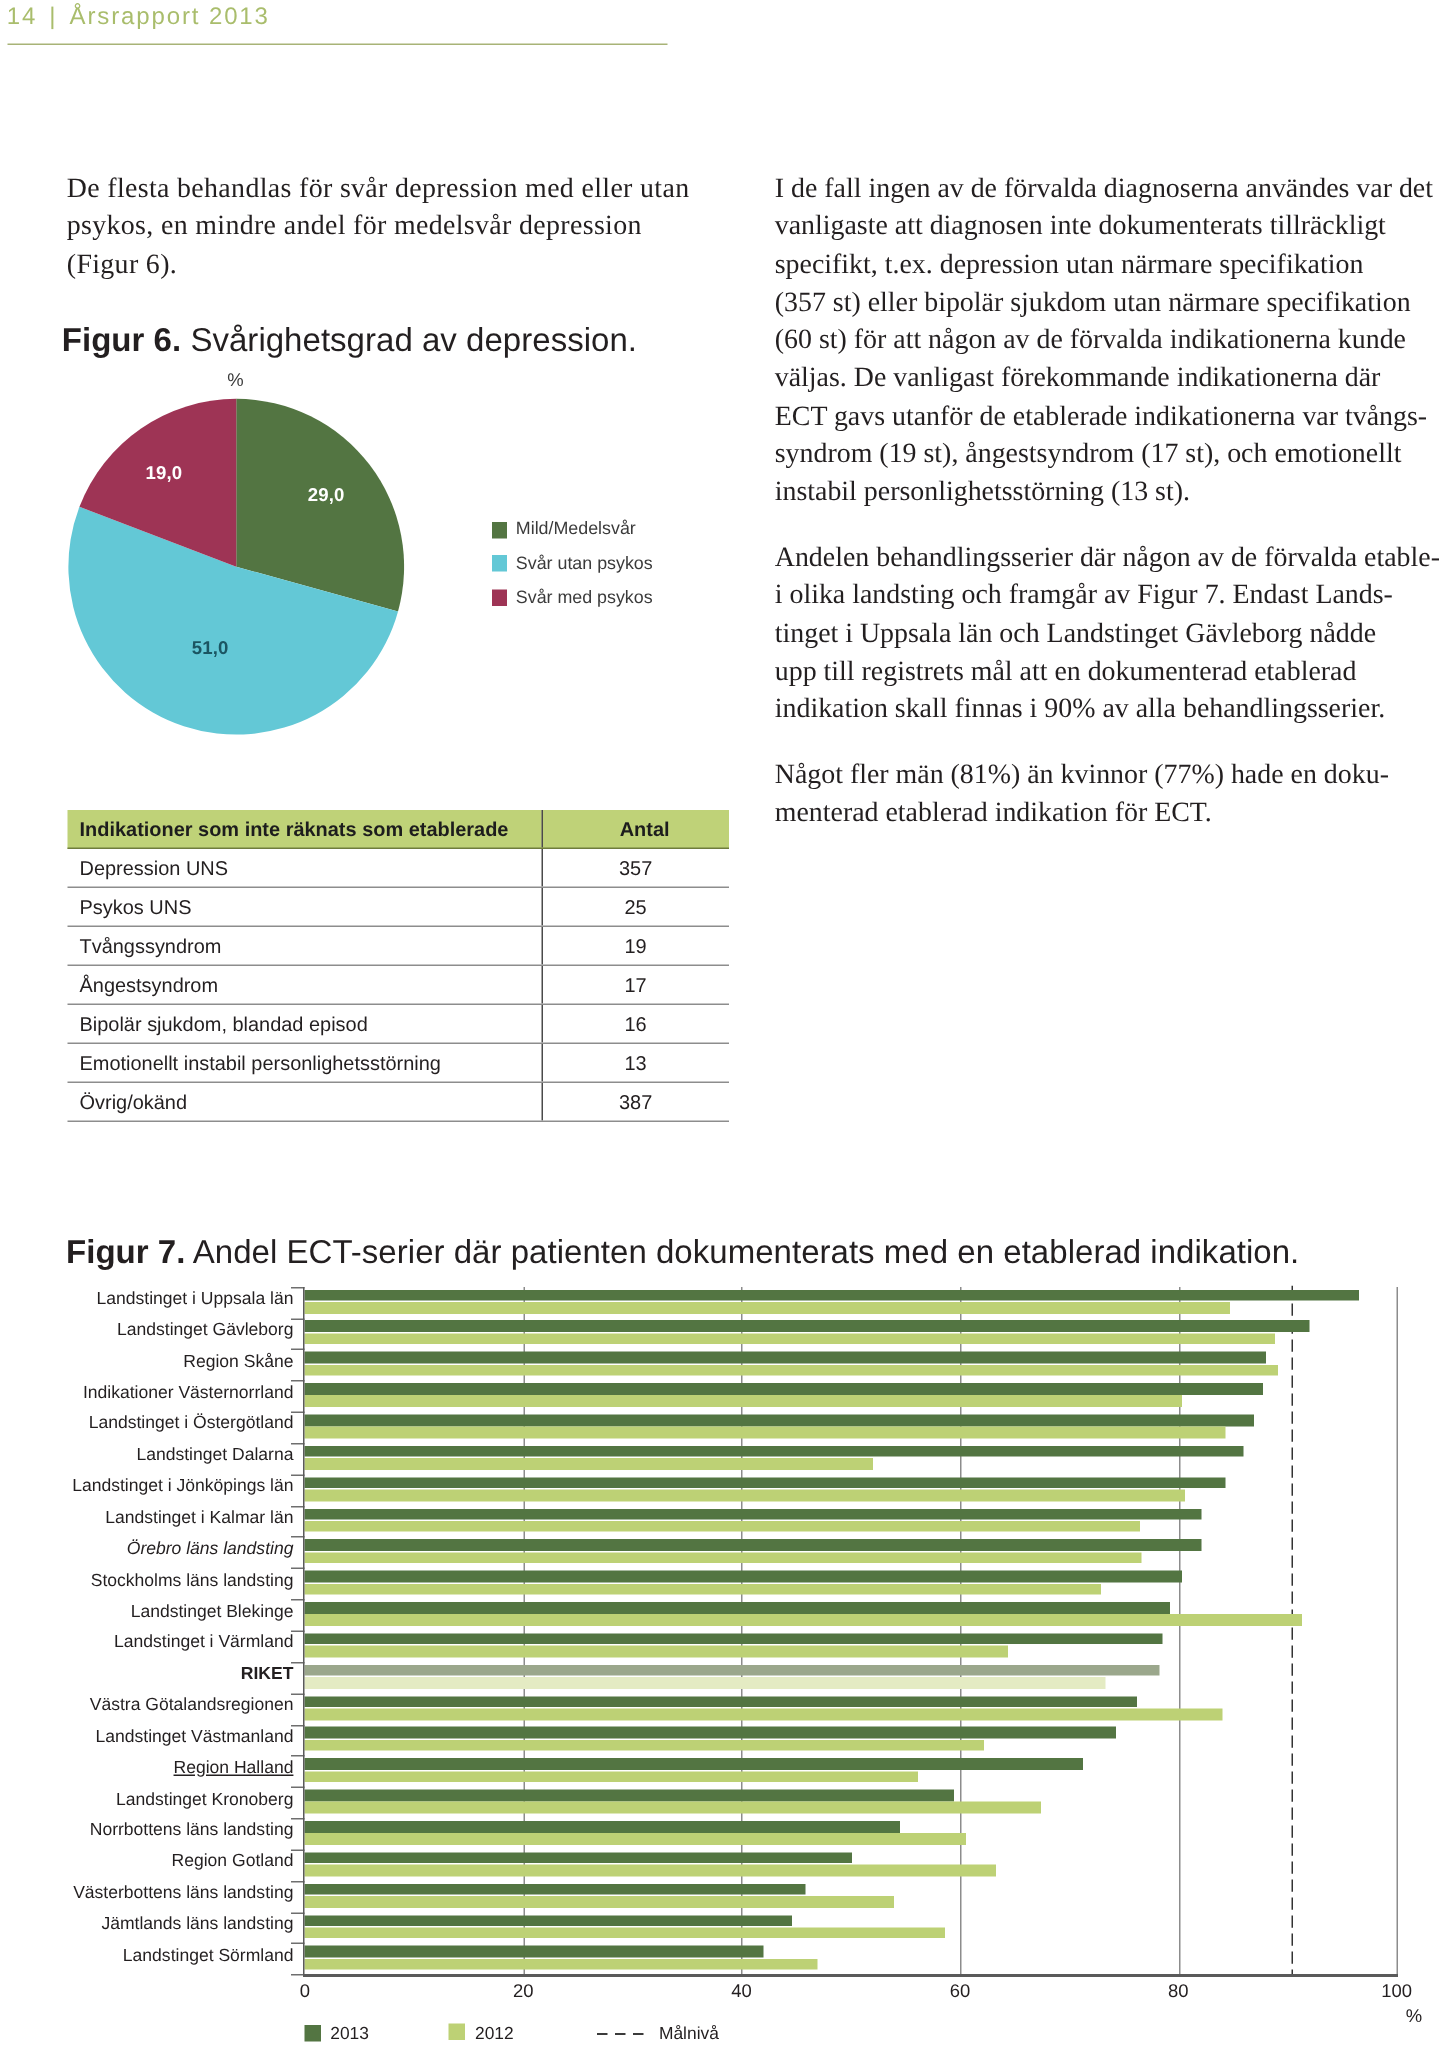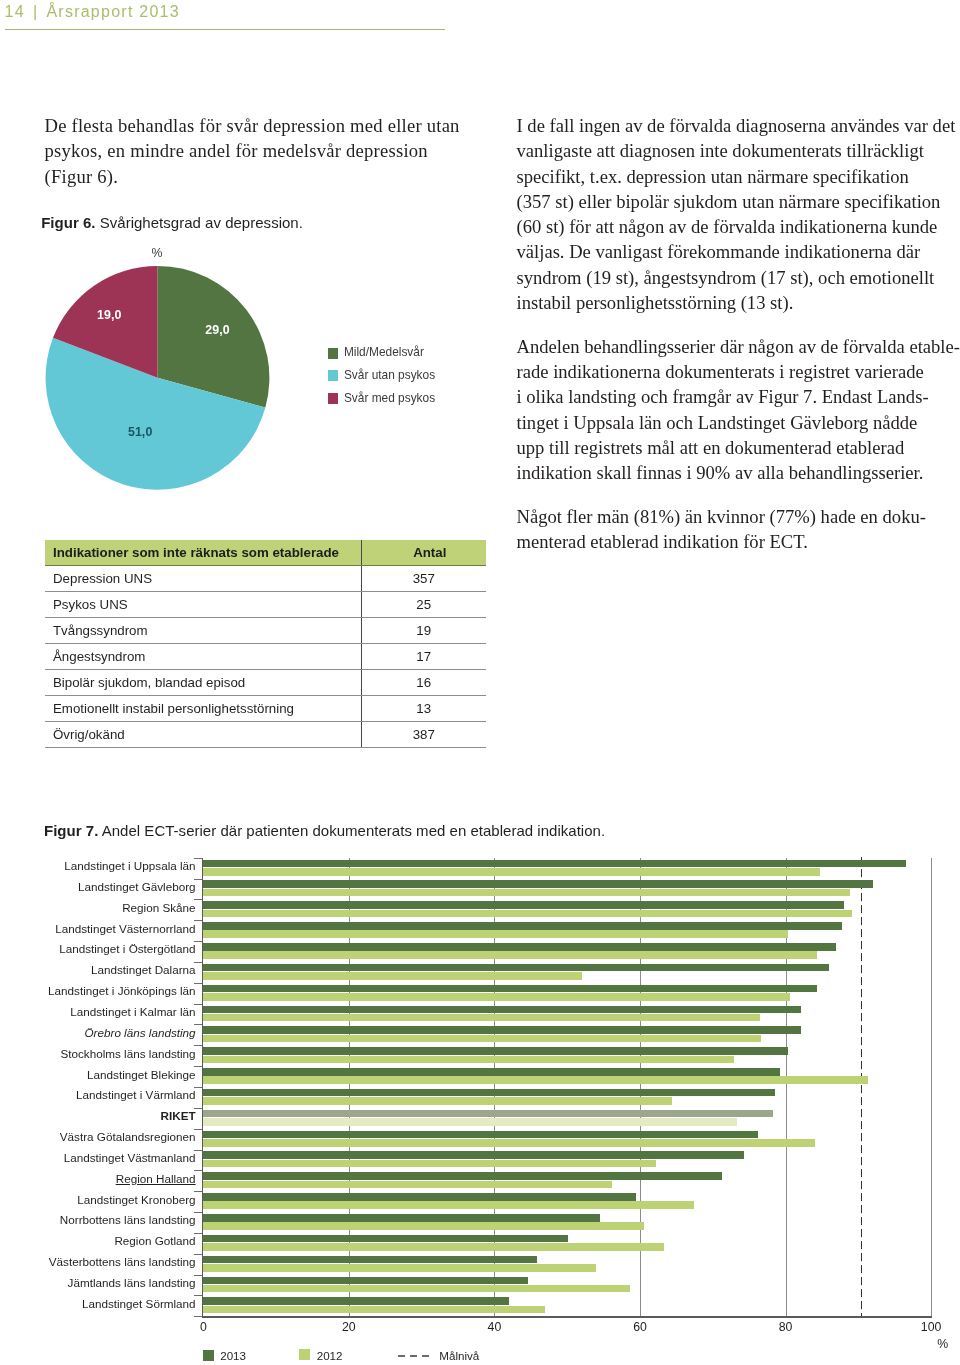--- a/index.html
+++ b/index.html
@@ -10,21 +10,21 @@
   #page-header{position:absolute;left:4.5px;top:2.6px;font-size:16px;letter-spacing:1.25px;color:#a9bd6c;font-weight:400;white-space:nowrap;}
   #page-header span{margin-right:2.4px;}
   #header-rule{position:absolute;left:5px;top:28.6px;width:440px;height:1.1px;background:#a8b377;}
   #intro-paragraph{position:absolute;left:44.5px;top:113px;width:437px;font-family:"Liberation Serif",serif;font-size:18.6px;line-height:25.3px;text-align:left;letter-spacing:0.23px;}
   #right-column{position:absolute;left:516.5px;top:113px;width:437px;font-family:"Liberation Serif",serif;font-size:18.6px;line-height:25.3px;text-align:justify;letter-spacing:0px;}
   #right-column p{margin:0 0 18.3px 0;}
   #right-column p:last-child{margin-bottom:0;}
   .tl{display:block;white-space:nowrap;}
 
   
-  .fig-caption{position:absolute;font-size:15px;color:#231f20;white-space:nowrap;letter-spacing:0.02px;}
+  .fig-caption{position:absolute;font-size:22px;color:#231f20;white-space:nowrap;letter-spacing:0.02px;}
   .fig-caption b{font-weight:700;}
 
   
   #pie-wrap{position:absolute;left:0;top:240px;}
   #pie-percent-label{position:absolute;left:151.5px;top:247.1px;font-size:12.3px;line-height:12.3px;color:#3b3b3b;}
   .pie-value{position:absolute;color:#fff;font-size:12.4px;font-weight:600;line-height:12px;letter-spacing:0.1px;transform:translateZ(0);}
   #pie-legend{position:absolute;left:327.6px;top:347.9px;}
   .legend-row{display:flex;align-items:center;height:10.8px;margin-bottom:11.8px;}
   .legend-swatch{width:10.8px;height:10.8px;margin-right:5.5px;flex:0 0 auto;}
   .legend-label{font-size:11.9px;color:#3b3b3b;line-height:11.9px;}
@@ -138,26 +138,26 @@
   </table>
 
   <div id="right-column">
       <p>
         <span class="tl">I de fall ingen av de förvalda diagnoserna användes var det</span>
         <span class="tl">vanligaste att diagnosen inte dokumenterats tillräckligt</span>
         <span class="tl">specifikt, t.ex. depression utan närmare specifikation</span>
         <span class="tl">(357 st) eller bipolär sjukdom utan närmare specifikation</span>
         <span class="tl">(60 st) för att någon av de förvalda indikationerna kunde</span>
         <span class="tl">väljas. De vanligast förekommande indikationerna där</span>
+        <span class="tl">ECT gavs utanför de etablerade indikationerna var tvångs-</span>
         <span class="tl">syndrom (19 st), ångestsyndrom (17 st), och emotionellt</span>
         <span class="tl">instabil personlighetsstörning (13 st).</span>
       </p>
       <p>
         <span class="tl">Andelen behandlingsserier där någon av de förvalda etable-</span>
-        <span class="tl">rade indikationerna dokumenterats i registret varierade</span>
         <span class="tl">i olika landsting och framgår av Figur 7. Endast Lands-</span>
         <span class="tl">tinget i Uppsala län och Landstinget Gävleborg nådde</span>
         <span class="tl">upp till registrets mål att en dokumenterad etablerad</span>
         <span class="tl">indikation skall finnas i 90% av alla behandlingsserier.</span>
       </p>
       <p>
         <span class="tl">Något fler män (81%) än kvinnor (77%) hade en doku-</span>
         <span class="tl">menterad etablerad indikation för ECT.</span>
       </p>
     </div>
@@ -183,21 +183,21 @@
       <div class="bar" style="left: 203.3px; top: 35.445px; width: 669.576px; background: rgb(83, 117, 66);"></div>
       <div class="bar" style="left: 203.3px; top: 43.795px; width: 647.014px; background: rgb(189, 209, 117);"></div>
       <div class="cat-label" style="top: 35.945px;">Landstinget Gävleborg</div>
       <div class="axis-line" style="left: 194px; top: 33.545px; width: 9.3px; height: 1px;"></div>
       <div class="bar" style="left: 203.3px; top: 56.29px; width: 640.464px; background: rgb(83, 117, 66);"></div>
       <div class="bar" style="left: 203.3px; top: 64.64px; width: 648.47px; background: rgb(189, 209, 117);"></div>
       <div class="cat-label" style="top: 56.79px;">Region Skåne</div>
       <div class="axis-line" style="left: 194px; top: 54.39px; width: 9.3px; height: 1px;"></div>
       <div class="bar" style="left: 203.3px; top: 77.135px; width: 639.008px; background: rgb(83, 117, 66);"></div>
       <div class="bar" style="left: 203.3px; top: 85.485px; width: 584.423px; background: rgb(189, 209, 117);"></div>
-      <div class="cat-label" style="top: 77.635px;">Landstinget Västernorrland</div>
+      <div class="cat-label" style="top: 77.635px;">Indikationer Västernorrland</div>
       <div class="axis-line" style="left: 194px; top: 75.235px; width: 9.3px; height: 1px;"></div>
       <div class="bar" style="left: 203.3px; top: 97.98px; width: 633.186px; background: rgb(83, 117, 66);"></div>
       <div class="bar" style="left: 203.3px; top: 106.33px; width: 613.535px; background: rgb(189, 209, 117);"></div>
       <div class="cat-label" style="top: 98.48px;">Landstinget i Östergötland</div>
       <div class="axis-line" style="left: 194px; top: 96.08px; width: 9.3px; height: 1px;"></div>
       <div class="bar" style="left: 203.3px; top: 118.825px; width: 625.908px; background: rgb(83, 117, 66);"></div>
       <div class="bar" style="left: 203.3px; top: 127.175px; width: 379.184px; background: rgb(189, 209, 117);"></div>
       <div class="cat-label" style="top: 119.325px;">Landstinget Dalarna</div>
       <div class="axis-line" style="left: 194px; top: 116.925px; width: 9.3px; height: 1px;"></div>
       <div class="bar" style="left: 203.3px; top: 139.67px; width: 613.535px; background: rgb(83, 117, 66);"></div>

